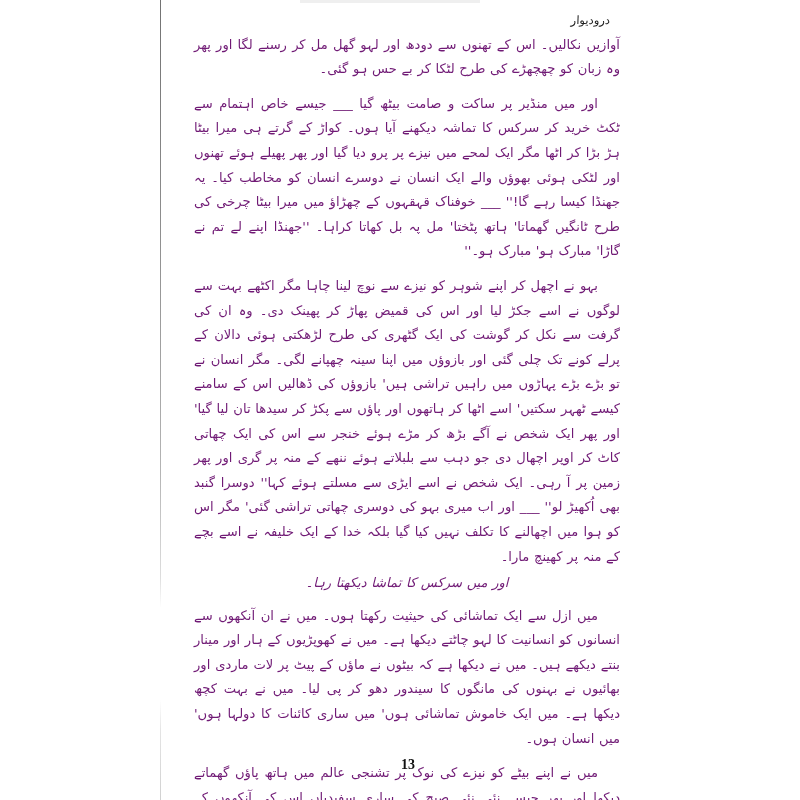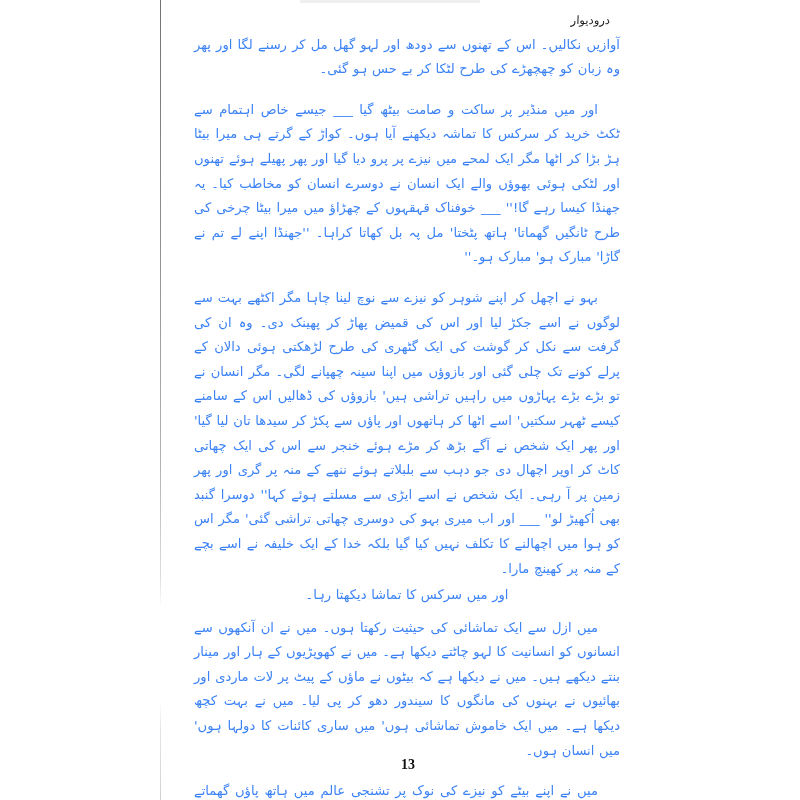--- a/index.html
+++ b/index.html
@@ -73,37 +73,38 @@
     padding-right: 10px;
     letter-spacing: .2px;
     font-weight: 500;
     transform: skewX(-2deg);
   }
 
   .para {
     margin: 0 0 2px 0;
     font-size: 13.1px;
     line-height: 24.6px;
-    color: #3b82f6;
+    color: #701a75;
     text-align: justify;
     text-align-last: right;
     direction: rtl;
     word-spacing: .5px;
     letter-spacing: -.1px;
   }
   .para.indent {
     text-indent: 22px;
     margin-top: 8px;
   }
   .para.centered {
     text-align: right;
     text-align-last: center;
     text-indent: 0;
+    font-style: italic;
   }
-  .para.gap-before { margin-top: 16px; }
+  .para.gap-before { margin-top: 10px; }
 
   
   .para, .running-head, #page-number {
     -webkit-font-smoothing: antialiased;
     text-rendering: optimizeLegibility;
   }
 
   #page-number {
     position: absolute;
     left: 0;

